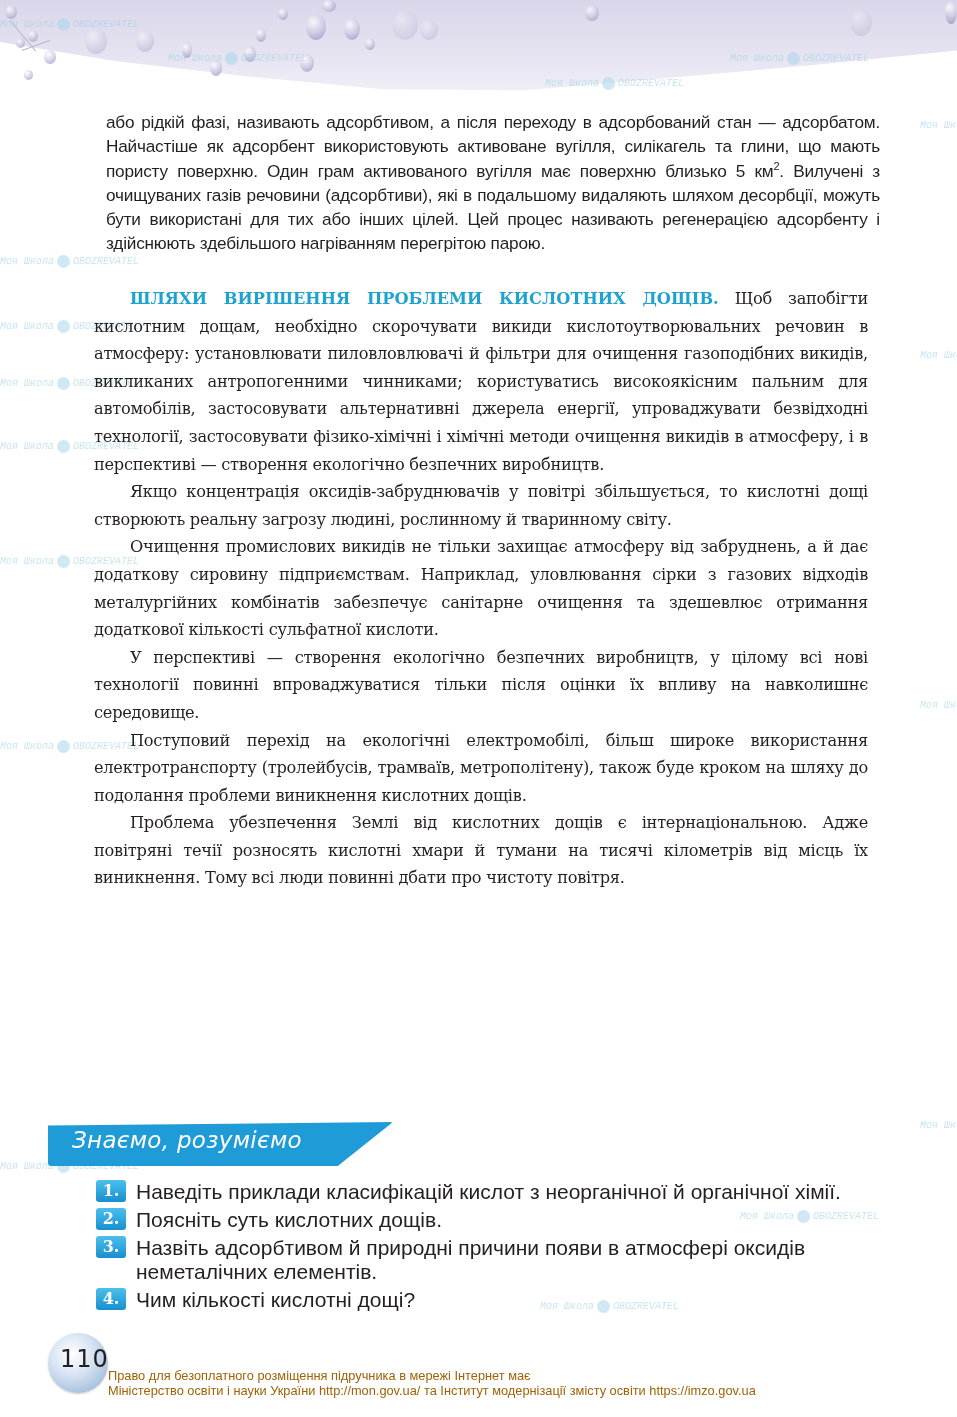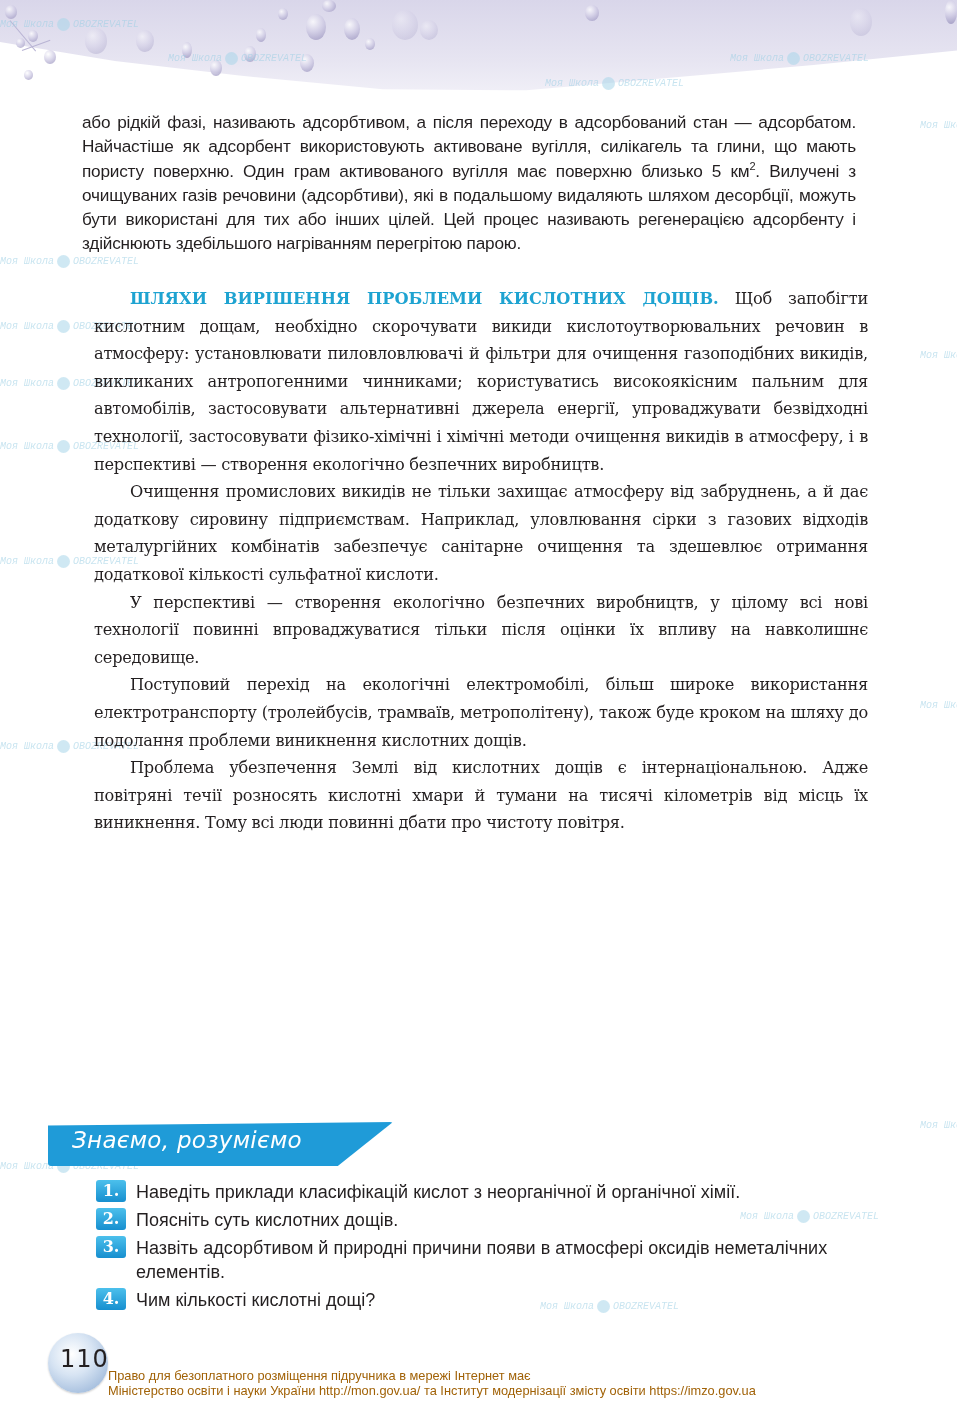--- a/index.html
+++ b/index.html
@@ -19,21 +19,21 @@
   .molecule-line { position: absolute; height: 1px; background: #b9b4d4; transform-origin: left center; }
 
   .watermark {
     position: absolute; font-family: Liberation Mono, monospace; font-size: 10px; font-style: italic;
     color: #9ccfe4; opacity: 0.55; white-space: nowrap; pointer-events: none;
   }
   .watermark .wm-logo { display: inline-block; width: 13px; height: 13px; border-radius: 50%;
     background: #a9d6ea; vertical-align: middle; margin: 0 3px; }
 
   .sans-para {
-    position: absolute; left: 82px; width: 774px;
+    position: absolute; left: 106px; width: 774px;
     font-family: "Liberation Sans", sans-serif; font-size: 17.2px; line-height: 24.3px;
     text-align: justify; color: #231f20; letter-spacing: -0.2px;
   }
   .serif-block {
     position: absolute; left: 94px; width: 774px;
     font-family: "DejaVu Serif", serif; font-size: 16.2px; line-height: 27.6px;
     text-align: justify; color: #231f20; letter-spacing: -0.25px;
   }
   .serif-block p { text-indent: 36px; }
   .section-heading { color: #1ea3d1; font-weight: bold; letter-spacing: 0px; }
@@ -51,21 +51,21 @@
     letter-spacing: 0.3px;
   }
   .questions { position: absolute; left: 96px; top: 1180px; width: 780px; }
   .question { display: flex; align-items: flex-start; margin-bottom: 4px; }
   .q-badge {
     flex: 0 0 30px; height: 22px; margin-right: 10px; border-radius: 3px;
     background: linear-gradient(180deg, #4cc0ec 0%, #178fcf 100%);
     color: #ffffff; font-family: "DejaVu Serif", serif; font-weight: bold; font-size: 16px;
     text-align: center; line-height: 22px;
   }
-  .q-text { font-family: "Liberation Sans", sans-serif; font-size: 18px; line-height: 24px; color: #231f20; }
+  .q-text { font-family: "Liberation Sans", sans-serif; font-size: 21px; line-height: 24px; color: #231f20; }
 
   .page-number-bubble {
     position: absolute; left: 48px; top: 1333px; width: 60px; height: 60px; border-radius: 50%;
     background: radial-gradient(circle at 40% 35%, #ffffff 0%, #d7e4f3 40%, #9db8da 85%, #7f9fcc 100%);
     box-shadow: 0 1px 2px rgba(0,0,0,0.2);
   }
   .page-number {
     position: absolute; left: 60px; top: 1345px; font-family: "DejaVu Sans", sans-serif;
     font-size: 24px; color: #231f20; letter-spacing: 1px;
   }
@@ -120,20 +120,21 @@
 <div class="watermark" style="left:920px;top:350px;"><span>Моя Школа</span></div>
 <div class="watermark" style="left:920px;top:700px;"><span>Моя Школа</span></div>
 <div class="watermark" style="left:920px;top:1120px;"><span>Моя Школа</span></div>
 
 <p class="sans-para" style="top:110px;">
   <span>або рідкій фазі, називають адсорбтивом, а після переходу в адсорбований стан — адсорбатом. Найчастіше як адсорбент використовують активоване вугілля, силікагель та глини, що мають пористу поверхню. Один грам активованого вугілля має поверхню близько 5 км</span><sup>2</sup><span>. Вилучені з очищуваних газів речовини (адсорбтиви), які в подальшому видаляють шляхом десорбції, можуть бути використані для тих або інших цілей. Цей процес називають регенерацією адсорбенту і здійснюють здебільшого нагріванням перегрітою парою.</span>
 </p>
 
 <div class="serif-block" style="top:285px;">
   <p><span class="section-heading">ШЛЯХИ ВИРІШЕННЯ ПРОБЛЕМИ КИСЛОТНИХ ДОЩІВ.</span><span> Щоб запобігти кислотним дощам, необхідно скорочувати викиди кислотоутворювальних речовин в атмосферу: установлювати пиловловлювачі й фільтри для очищення газоподібних викидів, викликаних антропогенними чинниками; користуватись високоякісним пальним для автомобілів, застосовувати альтернативні джерела енергії, упроваджувати безвідходні технології, застосовувати фізико-хімічні і хімічні методи очищення викидів в атмосферу, і в перспективі — створення екологічно безпечних виробництв.</span></p>
+  <p>Якщо концентрація оксидів-забруднювачів у повітрі збільшується, то кислотні дощі створюють реальну загрозу людині, рослинному й тваринному світу.</p>
   <p>Очищення промислових викидів не тільки захищає атмосферу від забруднень, а й дає додаткову сировину підприємствам. Наприклад, уловлювання сірки з газових відходів металургійних комбінатів забезпечує санітарне очищення та здешевлює отримання додаткової кількості сульфатної кислоти.</p>
   <p>У перспективі — створення екологічно безпечних виробництв, у цілому всі нові технології повинні впроваджуватися тільки після оцінки їх впливу на навколишнє середовище.</p>
   <p>Поступовий перехід на екологічні електромобілі, більш широке використання електротранспорту (тролейбусів, трамваїв, метрополітену), також буде кроком на шляху до подолання проблеми виникнення кислотних дощів.</p>
   <p>Проблема убезпечення Землі від кислотних дощів є інтернаціональною. Адже повітряні течії розносять кислотні хмари й тумани на тисячі кілометрів від місць їх виникнення. Тому всі люди повинні дбати про чистоту повітря.</p>
 </div>
 
 <div class="qa-banner"></div>
 <div class="qa-banner-title">Знаємо, розуміємо</div>
 
 <div class="questions">

